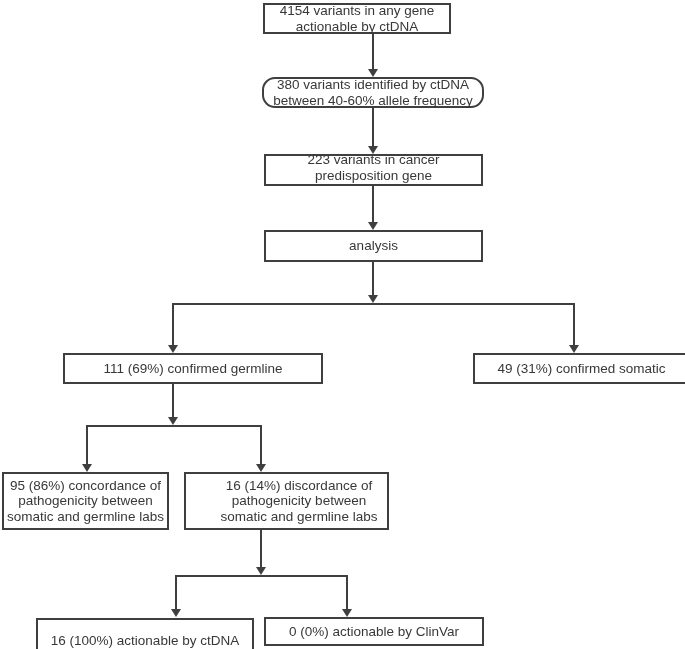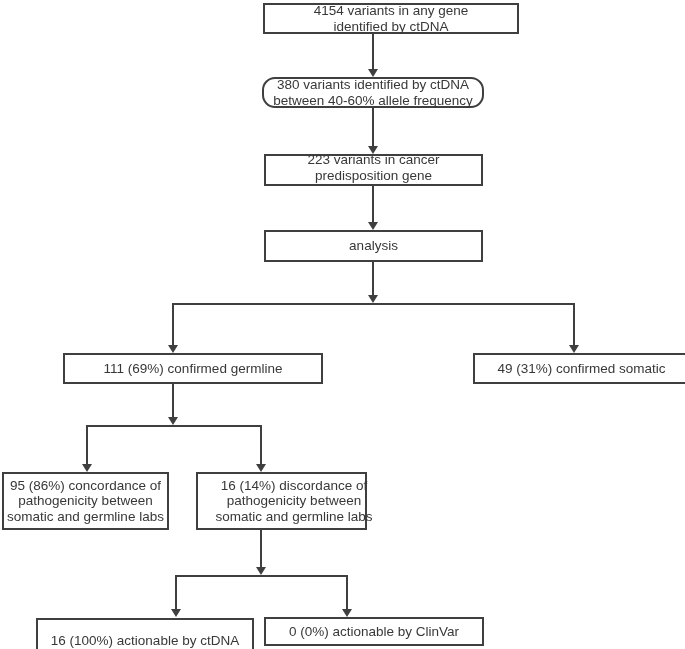--- a/index.html
+++ b/index.html
@@ -44,23 +44,23 @@
     border-left: 5px solid transparent;
     border-right: 5px solid transparent;
     border-top: 8px solid var(--line, #3f3f3f);
   }
 </style>
 </head>
 <body>
 
 <div class="canvas">
 
-  <div class="node" style="left:263px; top:3px; width:256px; height:31px;">
+  <div class="node" style="left:263px; top:3px; width:188px; height:31px;">
     <div class="tline">4154 variants in any gene</div>
-    <div class="tline">identified by ctDNA</div>
+    <div class="tline">actionable by ctDNA</div>
   </div>
 
   <div class="vline" style="left:372px; top:34px; height:35px;"></div>
   <div class="arrowhead" style="left:368px; top:69px;"></div>
 
   <div class="node" style="left:262px; top:77px; width:222px; height:31px;border-radius:13px;">
     <div class="tline">380 variants identified by ctDNA</div>
     <div class="tline">between 40-60% allele frequency</div>
   </div>
 
@@ -100,21 +100,21 @@
   <div class="vline" style="left:86px; top:427px; height:37px;"></div>
   <div class="arrowhead" style="left:82px; top:464px;"></div>
   <div class="vline" style="left:260px; top:427px; height:37px;"></div>
   <div class="arrowhead" style="left:256px; top:464px;"></div>
 
   <div class="node" style="left:2px; top:472px; width:167px; height:58px;">
     <div class="tline">95 (86%) concordance of</div>
     <div class="tline">pathogenicity between</div>
     <div class="tline">somatic and germline labs</div>
   </div>
-  <div class="node" style="left:196px; top:472px; width:171px; height:58px;padding-left:27px;">
+  <div class="node" style="left:184px; top:472px; width:205px; height:58px;padding-left:27px;">
     <div class="tline">16 (14%) discordance of</div>
     <div class="tline">pathogenicity between</div>
     <div class="tline">somatic and germline labs</div>
   </div>
 
   <div class="vline" style="left:260px; top:530px; height:37px;"></div>
   <div class="arrowhead" style="left:256px; top:567px;"></div>
   <div class="hline" style="left:175px; top:575px; width:173px;"></div>
   <div class="vline" style="left:175px; top:577px; height:32px;"></div>
   <div class="arrowhead" style="left:171px; top:609px;"></div>

